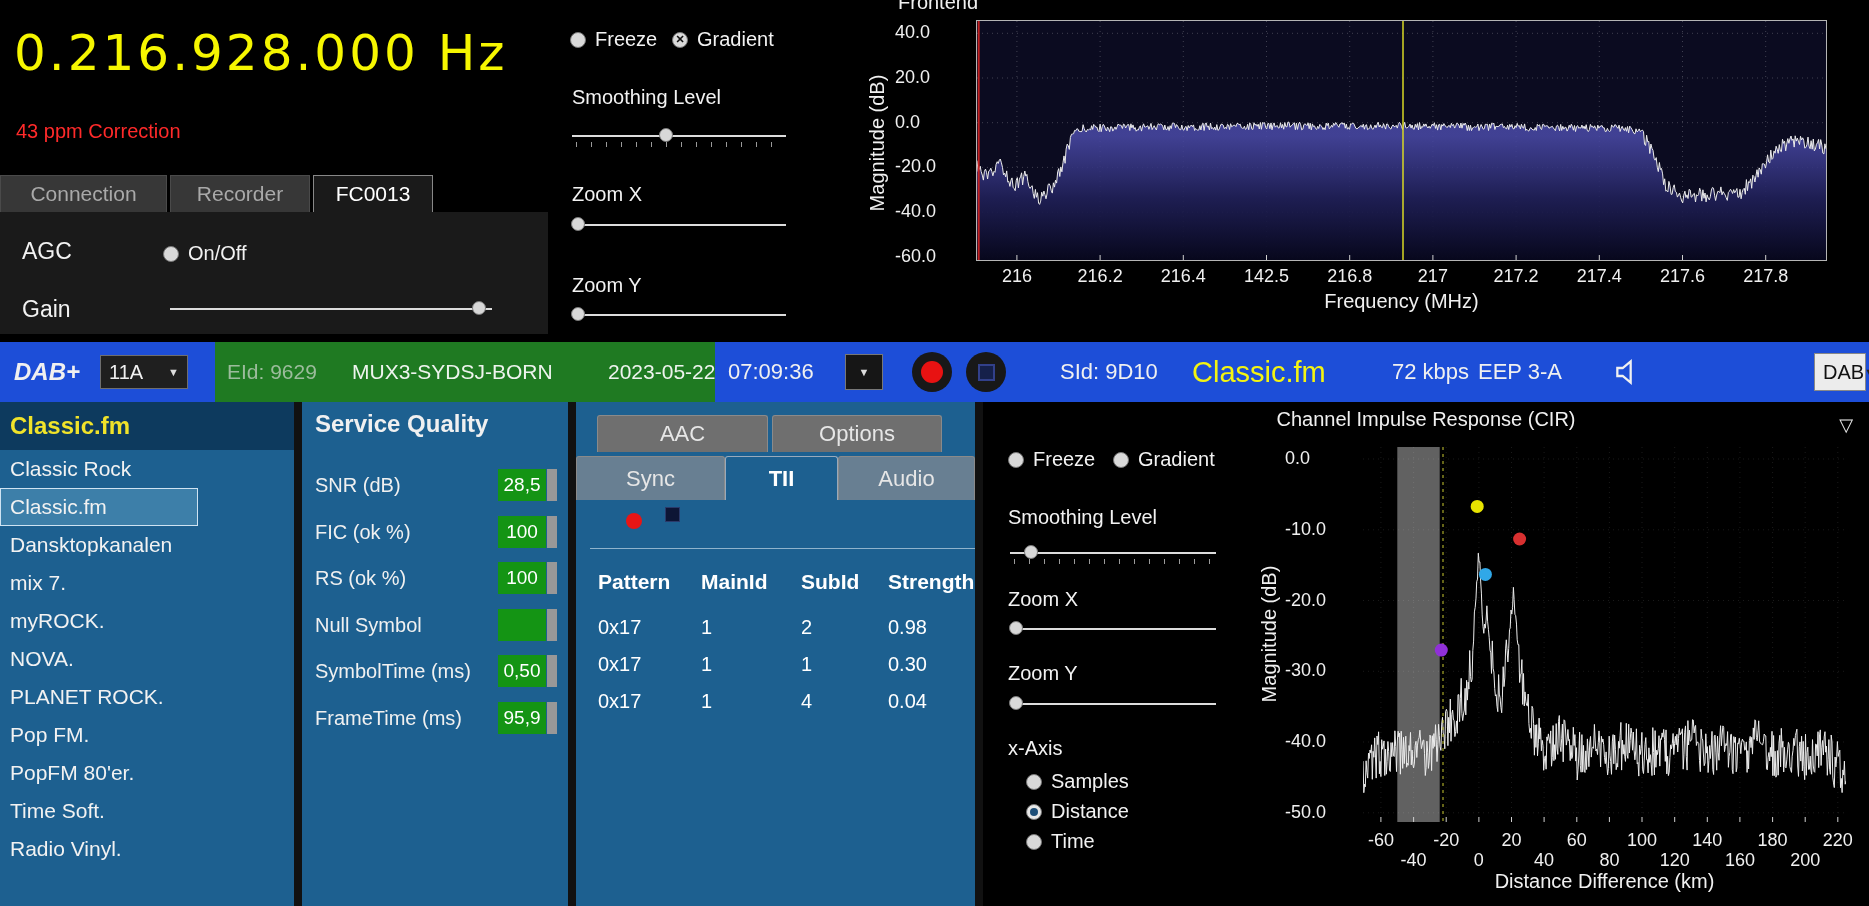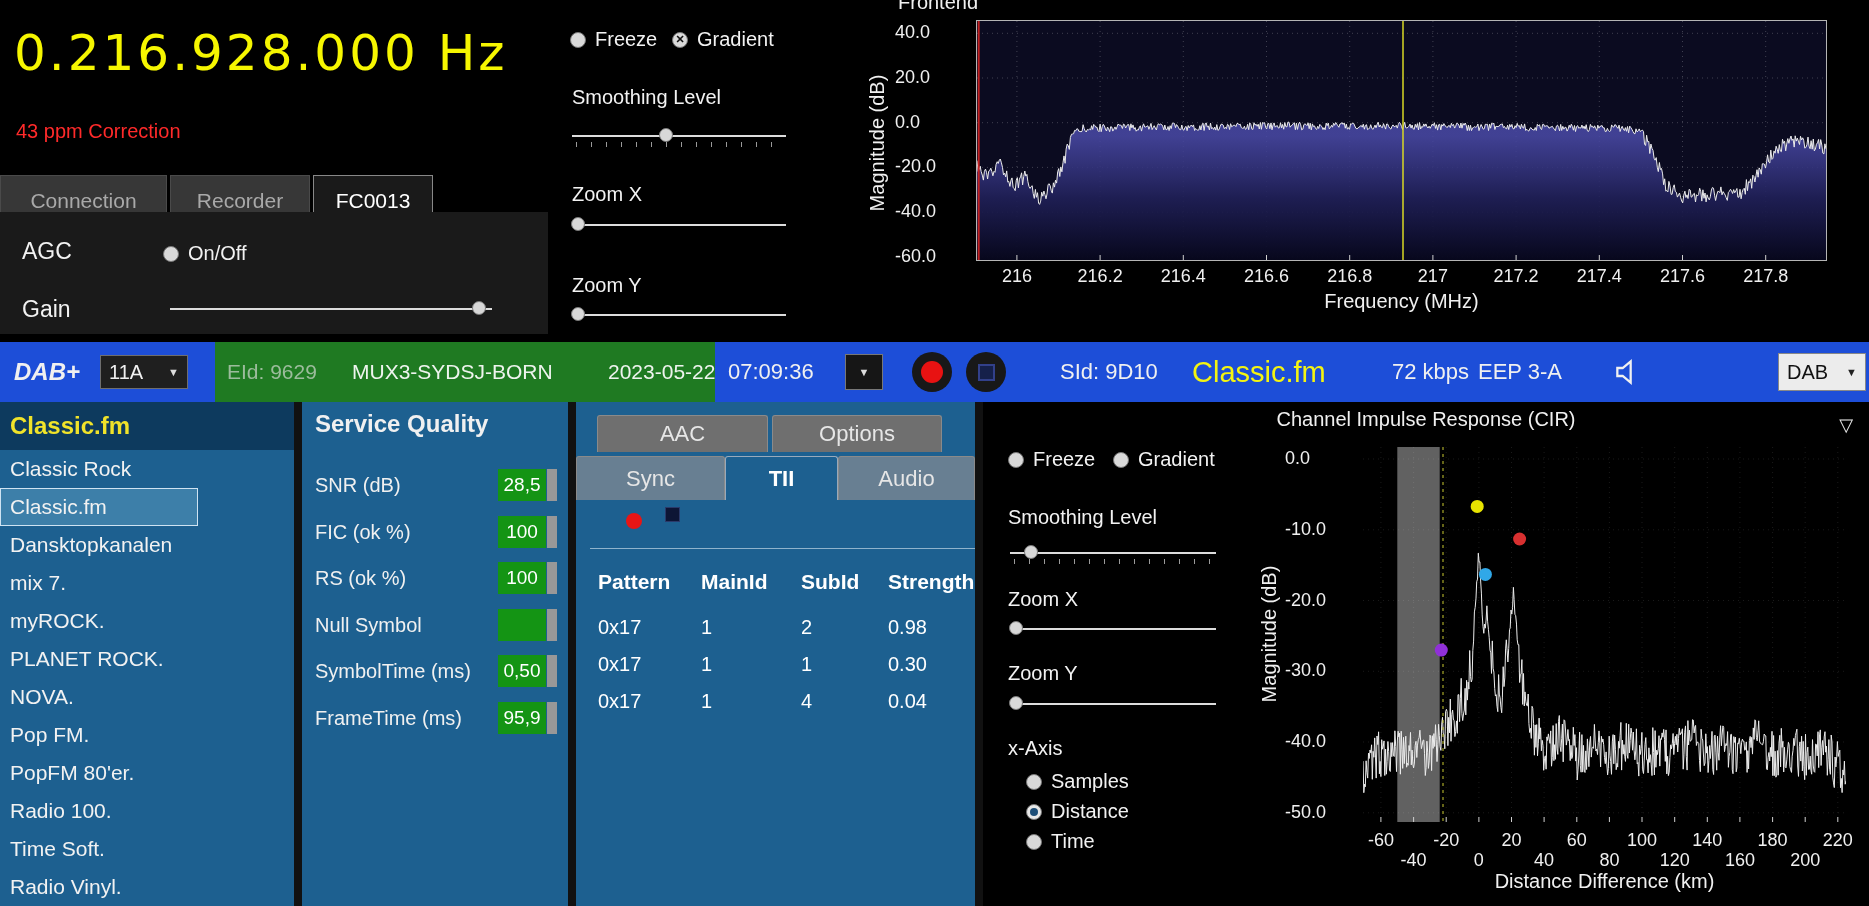--- a/index.html
+++ b/index.html
@@ -5,21 +5,21 @@
 *{margin:0;padding:0;box-sizing:border-box}
 html,body{width:1869px;height:906px;background:#000;font-family:"Liberation Sans",sans-serif;color:#f0f0f0;overflow:hidden}
 body{position:relative}
 
 
 .top{position:absolute;top:0;left:0;width:1869px;height:342px;display:flex}
 .panel-tuner{width:548px;position:relative;background:#000}
 .freq{position:absolute;left:14px;top:24px;font-family:"DejaVu Sans",sans-serif;font-size:50px;color:#f6f600;letter-spacing:3px;white-space:nowrap}
 .corr{position:absolute;left:16px;top:120px;font-size:20px;color:#ff2a2a}
 .tabs{position:absolute;left:0;top:175px;display:flex;gap:3px;height:37px}
-.ttab{height:37px;line-height:35px;text-align:center;font-size:21px;background:#373737;color:#a9a9a9;border:1px solid #4a4a4a;border-bottom:none;padding:7px 4px}
+.ttab{height:37px;line-height:35px;text-align:center;font-size:21px;background:#373737;color:#a9a9a9;border:1px solid #4a4a4a;border-bottom:none;padding:0 4px}
 .ttab.active{background:#1a1a1a;color:#fff;border-color:#888}
 .tabbody{position:absolute;left:0;top:212px;width:548px;height:122px;background:#1a1a1a}
 .biglbl{position:absolute;font-size:23px;color:#f2f2f2}
 
 .panel-fcontrols{width:286px;position:relative;background:#000}
 .flabel{position:absolute;left:24px;font-size:20px;color:#f2f2f2}
 
 .radio-row{position:absolute;display:flex;align-items:center;gap:9px}
 .radio-dot{width:16px;height:16px;border-radius:50%;background:#d9d9d9;border:1px solid #777;display:flex;align-items:center;justify-content:center;font-size:11px;font-weight:bold;color:#111;flex:none;line-height:1}
 .radio-dot.selected::after{content:"";width:8px;height:8px;border-radius:50%;background:#1d4e78}
@@ -56,21 +56,21 @@
 .sb-rec,.sb-stop{width:40px;height:40px;border-radius:50%;background:#181818;display:flex;align-items:center;justify-content:center}
 .sb-rec{left:912px}
 .sb-stop{left:966px}
 .rec-dot{width:22px;height:22px;border-radius:50%;background:#e81212}
 .stop-sq{width:17px;height:17px;background:#15204a;border:2px solid #32408a}
 .sb-sid{left:1060px;font-size:22px}
 .sb-service{left:1192px;font-size:29px;color:#f4f411}
 .sb-bitrate{left:1392px;font-size:22px}
 .sb-prot{left:1478px;font-size:22px}
 .sb-speaker{left:1612px;width:32px;height:32px}
-.sb-combo.output{right:3px;width:88px;height:38px;background:#ececec;border:1px solid #888;color:#111}
+.sb-combo.output{right:3px;width:52px;height:38px;background:#ececec;border:1px solid #888;color:#111}
 .caret.dark{color:#222}
 
 
 .bottom{position:absolute;top:402px;left:0;width:1869px;height:504px;display:flex}
 .splitter{width:8px;background:#111}
 .col-services{width:294px;background:#1d6090;position:relative;overflow:hidden}
 .svc-header{height:48px;background:#0d3a5e;display:flex;align-items:center;padding-left:10px;font-size:24px;font-weight:bold;color:#f0e32a}
 .svc-item{height:38px;line-height:38px;padding-left:10px;font-size:21px;color:#f2f2f2}
 .svc-item.selected{background:#3d7fa9;outline:1px solid #cfe3f2;outline-offset:-1px;width:198px}
 
@@ -188,21 +188,21 @@
         <line x1="372.7" y1="234" x2="372.7" y2="239" stroke="#cfcfcf"></line>
         <line x1="455.9" y1="234" x2="455.9" y2="239" stroke="#cfcfcf"></line>
         <line x1="539.1" y1="234" x2="539.1" y2="239" stroke="#cfcfcf"></line>
         <line x1="622.3" y1="234" x2="622.3" y2="239" stroke="#cfcfcf"></line>
         <line x1="705.5" y1="234" x2="705.5" y2="239" stroke="#cfcfcf"></line>
         <line x1="788.7" y1="234" x2="788.7" y2="239" stroke="#cfcfcf"></line>
       </svg>
       <span class="tick x" style="left: 142.933px; top: 266px;">216</span>
       <span class="tick x" style="left: 226.128px; top: 266px;">216.2</span>
       <span class="tick x" style="left: 309.322px; top: 266px;">216.4</span>
-      <span class="tick x" style="left: 392.517px; top: 266px;">216.6</span>
+      <span class="tick x" style="left: 392.517px; top: 266px;">142.5</span>
       <span class="tick x" style="left: 475.711px; top: 266px;">216.8</span>
       <span class="tick x" style="left: 558.906px; top: 266px;">217</span>
       <span class="tick x" style="left: 642.1px; top: 266px;">217.2</span>
       <span class="tick x" style="left: 725.295px; top: 266px;">217.4</span>
       <span class="tick x" style="left: 808.489px; top: 266px;">217.6</span>
       <span class="tick x" style="left: 891.684px; top: 266px;">217.8</span>
       <span class="tick y" style="left: 61px; top: 22.2965px;">40.0</span>
       <span class="tick y" style="left: 61px; top: 67.0112px;">20.0</span>
       <span class="tick y" style="left: 61px; top: 111.726px;">0.0</span>
       <span class="tick y" style="left: 61px; top: 156.441px;">-20.0</span>
@@ -250,25 +250,24 @@
   <div class="col-services">
     <div class="svc-header">
       <span>Classic.fm</span>
     </div>
     <div>
         <div class="svc-item">Classic Rock</div>
         <div class="svc-item selected">Classic.fm</div>
         <div class="svc-item">Dansktopkanalen</div>
         <div class="svc-item">mix 7.</div>
         <div class="svc-item">myROCK.</div>
+        <div class="svc-item">NOVA.</div>
         <div class="svc-item">PLANET ROCK.</div>
-        <div class="svc-item">NOVA.</div>
         <div class="svc-item">Pop FM.</div>
         <div class="svc-item">PopFM 80'er.</div>
-        <div class="svc-item">Radio 100.</div>
         <div class="svc-item">Time Soft.</div>
         <div class="svc-item">Radio Vinyl.</div>
       </div>
   </div>
 
   <div class="splitter"></div>
 
   <div class="col-quality">
     <div class="q-title">Service Quality</div>
     <div>

